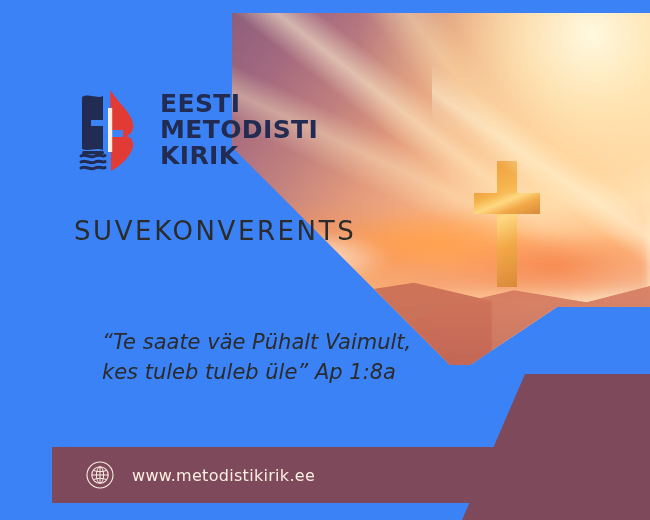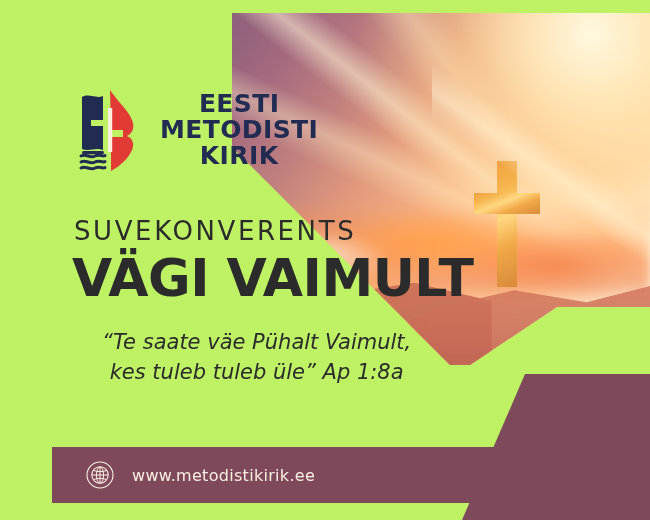--- a/index.html
+++ b/index.html
@@ -5,23 +5,22 @@
   * { margin:0; padding:0; box-sizing:border-box; }
   html, body {
     width:650px; height:520px;
     overflow:hidden;
     background:#fdeee2;
     font-family:"Liberation Sans", sans-serif;
   }
   #poster{
     position:relative;
     width:650px; height:520px;
-    background:#bef264;
+    background:#3b82f6;
     overflow:hidden;
-    text-align:center;
   }
 
   
   #photo-wrap{
     position:absolute;
     left:232px; top:13px;
     width:418px; height:352px;
     
     clip-path: polygon(
         0px 0px,          
@@ -205,21 +204,20 @@
       </svg>
     </span>
     <div id="logo-text">
       <div>EESTI</div>
       <div>METODISTI</div>
       <div>KIRIK</div>
     </div>
   </div>
 
   <div id="kicker">SUVEKONVERENTS</div>
-  <div id="title">VÄGI VAIMULT</div>
 
   <div id="quote">
     <div>“Te saate väe Pühalt Vaimult,</div>
     <div>kes tuleb tuleb üle” Ap 1:8a</div>
   </div>
 
   <div id="footer-bar">
     <span id="globe-icon">
       <svg viewBox="0 0 28 28" width="28" height="28" xmlns="http://www.w3.org/2000/svg">
         <circle cx="14" cy="14" r="13" fill="none" stroke="#fdeee2" stroke-width="1.1"></circle>

